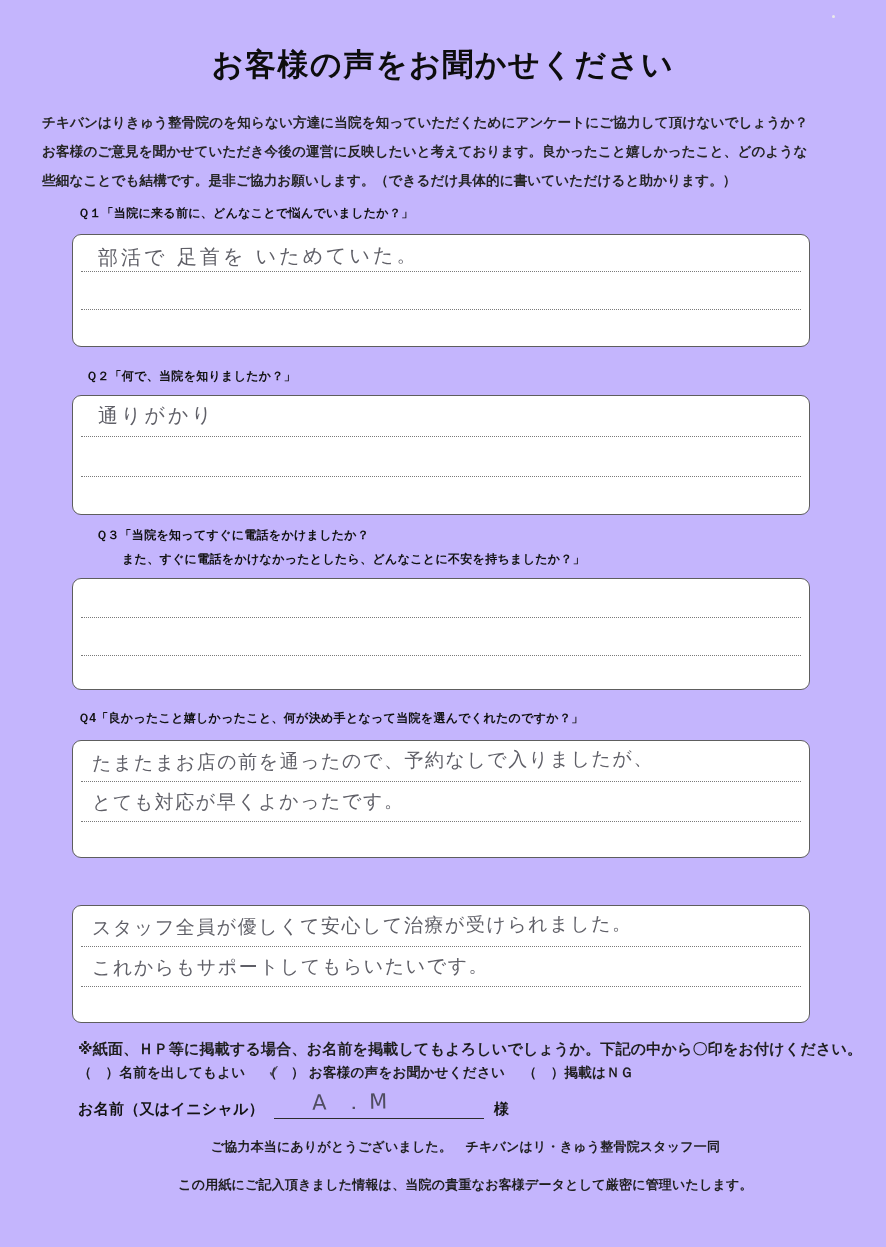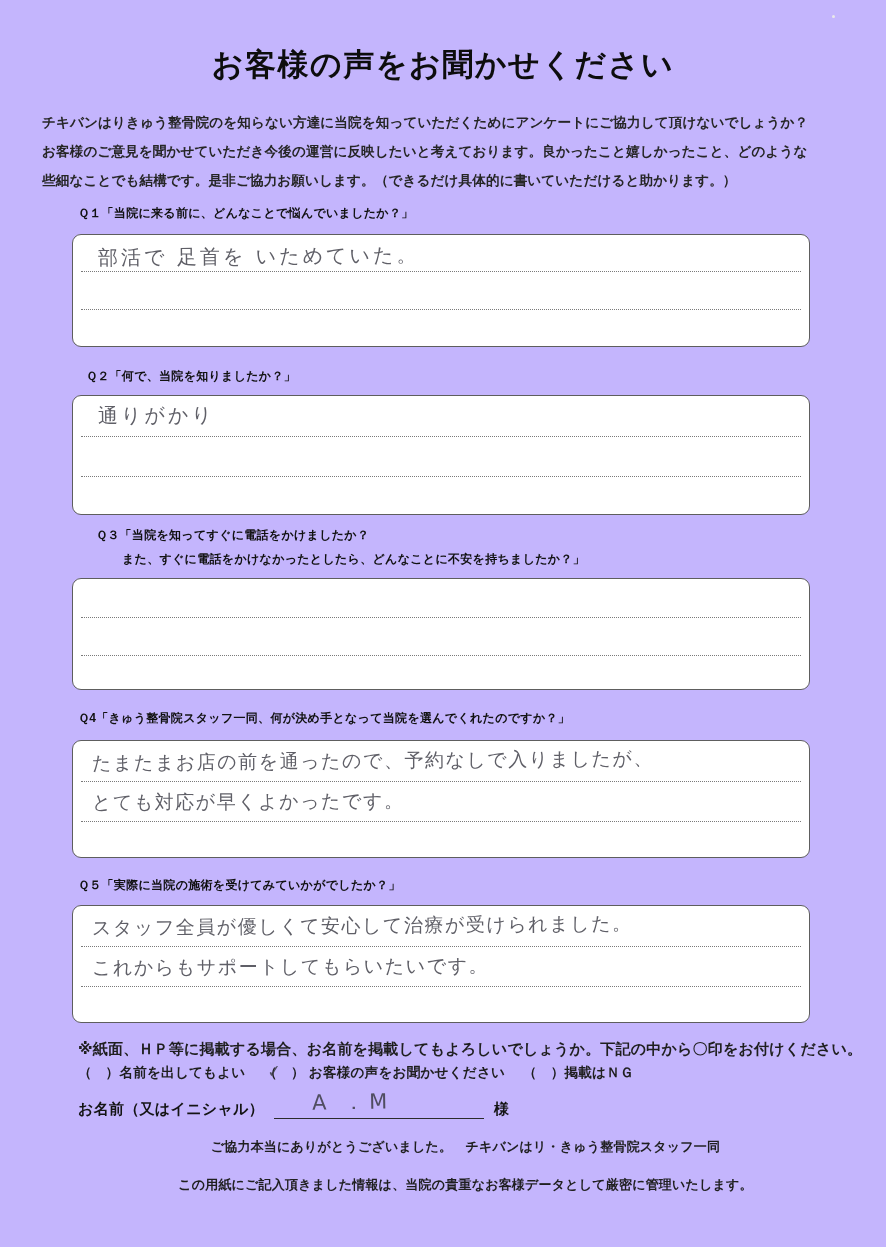--- a/index.html
+++ b/index.html
@@ -205,32 +205,29 @@
   <div class="qlabel" style="left:96px; top:527px;">
     <span>Ｑ３「当院を知ってすぐに電話をかけましたか？</span>
     <span class="sub">また、すぐに電話をかけなかったとしたら、どんなことに不安を持ちましたか？」</span>
   </div>
   <div class="answer-box" style="left:72px; top:578px; width:738px; height:112px;">
     <div class="rule" style="top:38px;"></div>
     <div class="rule" style="top:76px;"></div>
   </div>
 
   <div class="qlabel" style="left:78px; top:710px;">
-    <span>Ｑ4「きゅう整骨院スタッフ一同、何が決め手となって当院を選んでくれたのですか？」</span>
+    <span>Ｑ4「良かったこと嬉しかったこと、何が決め手となって当院を選んでくれたのですか？」</span>
   </div>
   <div class="answer-box" style="left:72px; top:740px; width:738px; height:118px;">
     <div class="rule" style="top:40px;"></div>
     <div class="rule" style="top:80px;"></div>
   </div>
   <div class="hand" style="left:92px; top:748px; font-size:19px; letter-spacing:1.5px;">たまたまお店の前を通ったので、予約なしで入りましたが、</div>
   <div class="hand l2" style="left:92px; top:789px; font-size:19px; letter-spacing:1.5px;">とても対応が早くよかったです。</div>
 
-  <div class="qlabel" style="left:78px; top:877px;">
-    <span>Ｑ５「実際に当院の施術を受けてみていかがでしたか？」</span>
-  </div>
   <div class="answer-box" style="left:72px; top:905px; width:738px; height:118px;">
     <div class="rule" style="top:40px;"></div>
     <div class="rule" style="top:80px;"></div>
   </div>
   <div class="hand" style="left:92px; top:913px; font-size:19px; letter-spacing:1.5px;">スタッフ全員が優しくて安心して治療が受けられました。</div>
   <div class="hand l2" style="left:92px; top:954px; font-size:19px; letter-spacing:1.5px;">これからもサポートしてもらいたいです。</div>
 
   <div class="footnote" style="left:78px; top:1040px;">※紙面、ＨＰ等に掲載する場合、お名前を掲載してもよろしいでしょうか。下記の中から〇印をお付けください。</div>
 
   <div class="consent-row">

